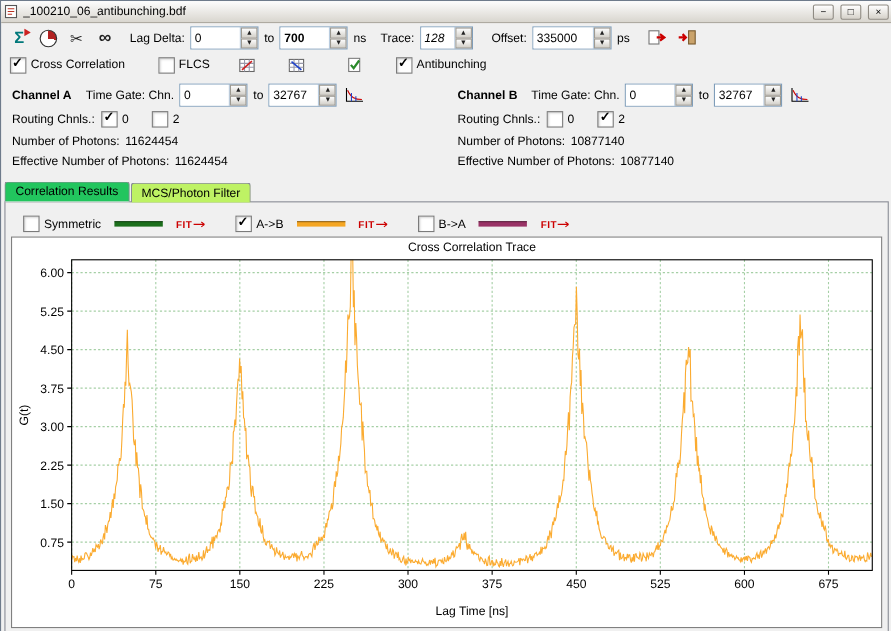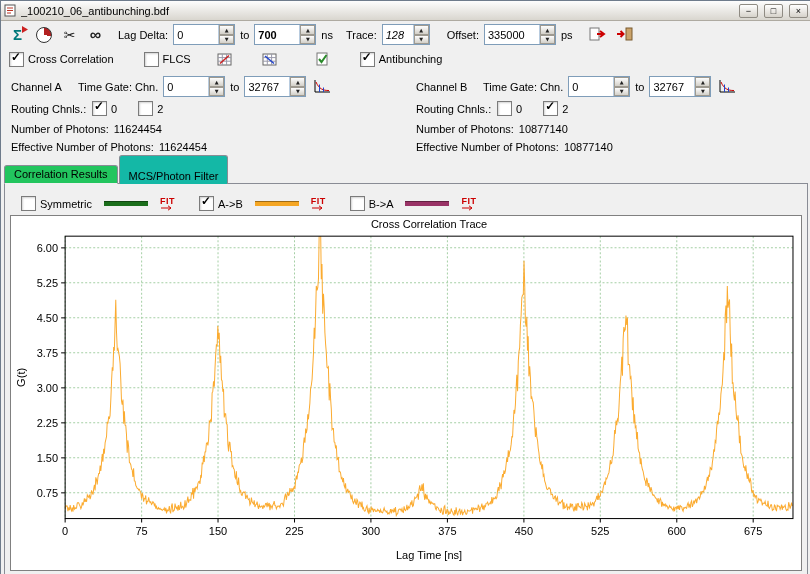--- a/index.html
+++ b/index.html
@@ -32,36 +32,36 @@
   .cb{width:13px;height:13px;background:#fff;border:1px solid #7b7b7b;display:inline-block;position:relative;box-shadow:inset 1px 1px 2px rgba(0,0,0,.18);flex:0 0 auto}
   .cb.checked::after{content:"✓";position:absolute;left:1px;top:-3px;font-size:12px;font-weight:bold;color:#000}
 
   .optbar{height:22px;display:flex;align-items:center;gap:24px;padding:0 8px}
 
   
   .channels{display:flex;padding-top:7px;height:85px}
   .channel{width:50%;padding:0 10px}
   .ch-row{display:flex;align-items:center;gap:5px;margin-bottom:3px;height:19px}
   .ch-row.txt{height:15px}
-  .ch-title{font-weight:normal;width:62px;flex:0 0 auto}
+  .ch-title{font-weight:bold;width:62px;flex:0 0 auto}
   .rt-lbl{width:76px;flex:0 0 auto}
 
   
   .tabs{display:flex;padding-left:3px;position:relative;z-index:2;margin-top:2px;margin-bottom:-1px;height:20px;align-items:flex-end}
   .tab{border:1px solid #898c95;padding:2px 9px 3px;background:#22c55e;border-top-left-radius:3px;border-top-right-radius:3px;margin-right:1px}
   .tab.active{border-bottom-color:#f0f0f0;position:relative;z-index:3}
-  .tab.inactive{background:#14b8a6;padding-top:14px;padding-bottom:2px;border-bottom:none}
+  .tab.inactive{background:#bef264;padding-top:3px;padding-bottom:2px;border-bottom:none}
 
   .tabpanel{margin:0 3px 3px 3px;border:1px solid #898c95;background:#f0f0f0;position:relative;height:392px}
 
   
   .legend{display:flex;align-items:center;gap:24px;padding:8px 0 0 16px;height:31px;box-sizing:border-box}
   .lg-item{display:inline-flex;align-items:center;gap:12px}
   .swatch{width:44px;height:4px;display:inline-block;border-top:1px solid rgba(0,0,0,.35)}
-  .fit-icon{display:inline-flex;flex-direction:column;align-items:center;line-height:8px}
+  .fit-icon{display:inline-flex;align-items:center;line-height:8px}
   .fit-txt{color:#cc0000;font-size:9px;font-weight:bold;letter-spacing:.5px}
 
   
   .chartbox{position:absolute;left:5px;right:5px;top:31px;bottom:5px;background:#fff;border:1px solid #808080}
   .chartbox svg{display:block;width:100%;height:100%}
   .grid{stroke:#a5cfa5;stroke-width:1;stroke-dasharray:2 2}
   .tick{stroke:#000;stroke-width:1}
   .ticklbl{font:11px "Liberation Sans",sans-serif;fill:#000}
   .ctitle{font:11px "Liberation Sans",sans-serif;fill:#000}
 </style>

